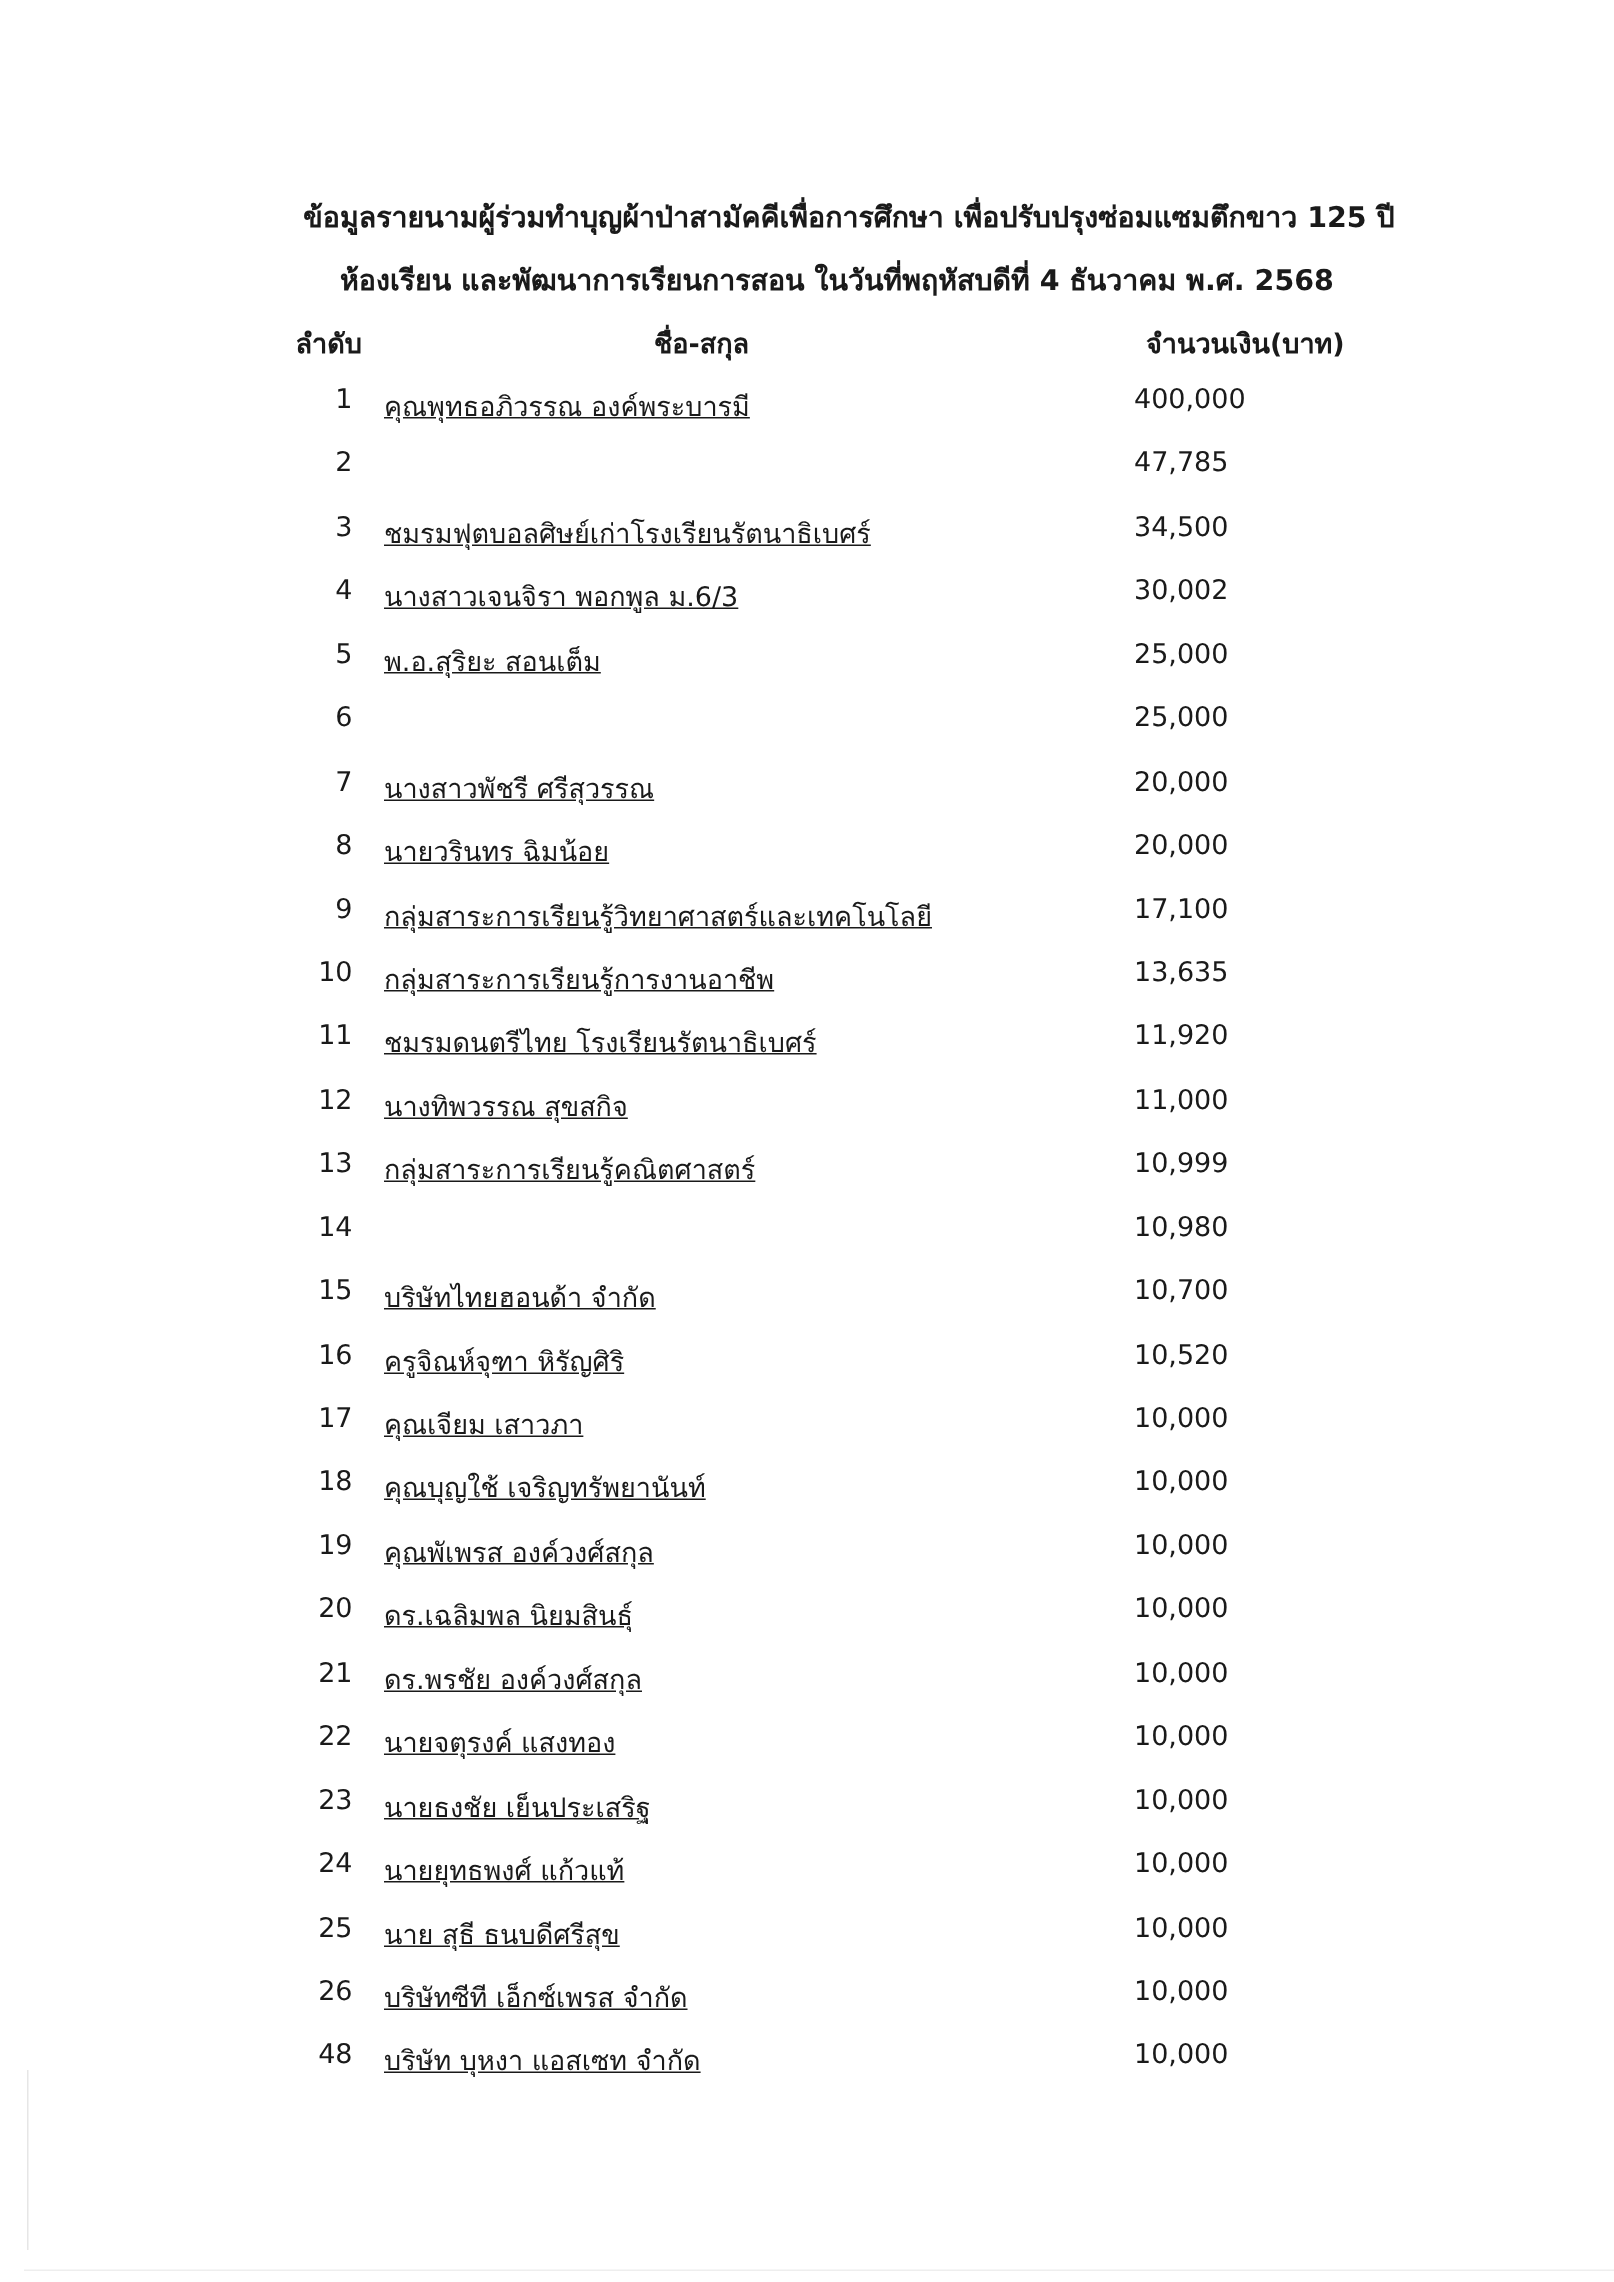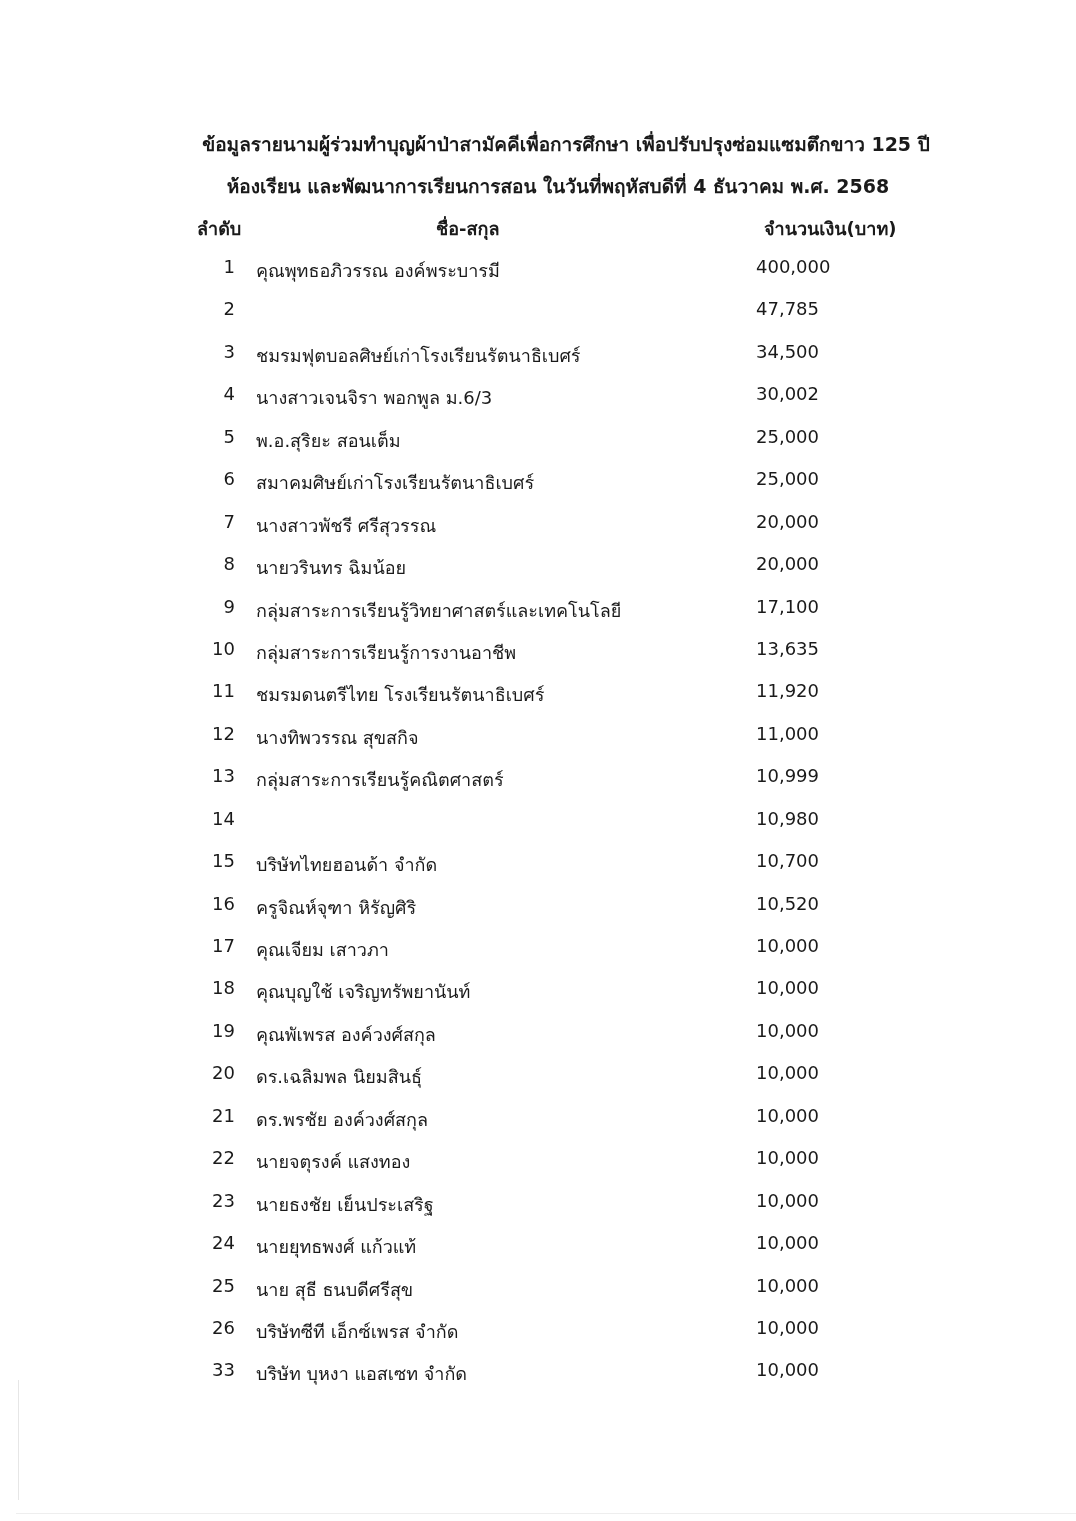--- a/index.html
+++ b/index.html
@@ -63,20 +63,21 @@
       left: 185px;
       width: 34px;
       text-align: right;
       top: 2px;
     }
     .row .name {
       position: absolute;
       left: 240px;
       top: 2px;
       white-space: nowrap;
+      text-decoration: underline;
     }
     .row .amount {
       position: absolute;
       left: 740px;
       width: 108px;
       top: 2px;
     }
     .scan-edge-left {
       position: absolute;
       left: 2px; top: 1380px;
@@ -123,21 +124,20 @@
         <span class="name">นางสาวเจนจิรา พอกพูล ม.6/3</span>
         <span class="amount">30,002</span>
       </div>
       <div class="row">
         <span class="no">5</span>
         <span class="name">พ.อ.สุริยะ สอนเต็ม</span>
         <span class="amount">25,000</span>
       </div>
       <div class="row">
         <span class="no">6</span>
-        <span class="name">สมาคมศิษย์เก่าโรงเรียนรัตนาธิเบศร์</span>
         <span class="amount">25,000</span>
       </div>
       <div class="row">
         <span class="no">7</span>
         <span class="name">นางสาวพัชรี ศรีสุวรรณ</span>
         <span class="amount">20,000</span>
       </div>
       <div class="row">
         <span class="no">8</span>
         <span class="name">นายวรินทร ฉิมน้อย</span>
@@ -226,21 +226,21 @@
         <span class="no">25</span>
         <span class="name">นาย สุธี ธนบดีศรีสุข</span>
         <span class="amount">10,000</span>
       </div>
       <div class="row">
         <span class="no">26</span>
         <span class="name">บริษัทซีที เอ็กซ์เพรส จำกัด</span>
         <span class="amount">10,000</span>
       </div>
       <div class="row">
-        <span class="no">33</span>
+        <span class="no">48</span>
         <span class="name">บริษัท บุหงา แอสเซท จำกัด</span>
         <span class="amount">10,000</span>
       </div>
     </div>
 
   <div class="scan-edge-left"></div>
   <div class="scan-edge-bottom"></div>
 </div>
 
 </body></html>

